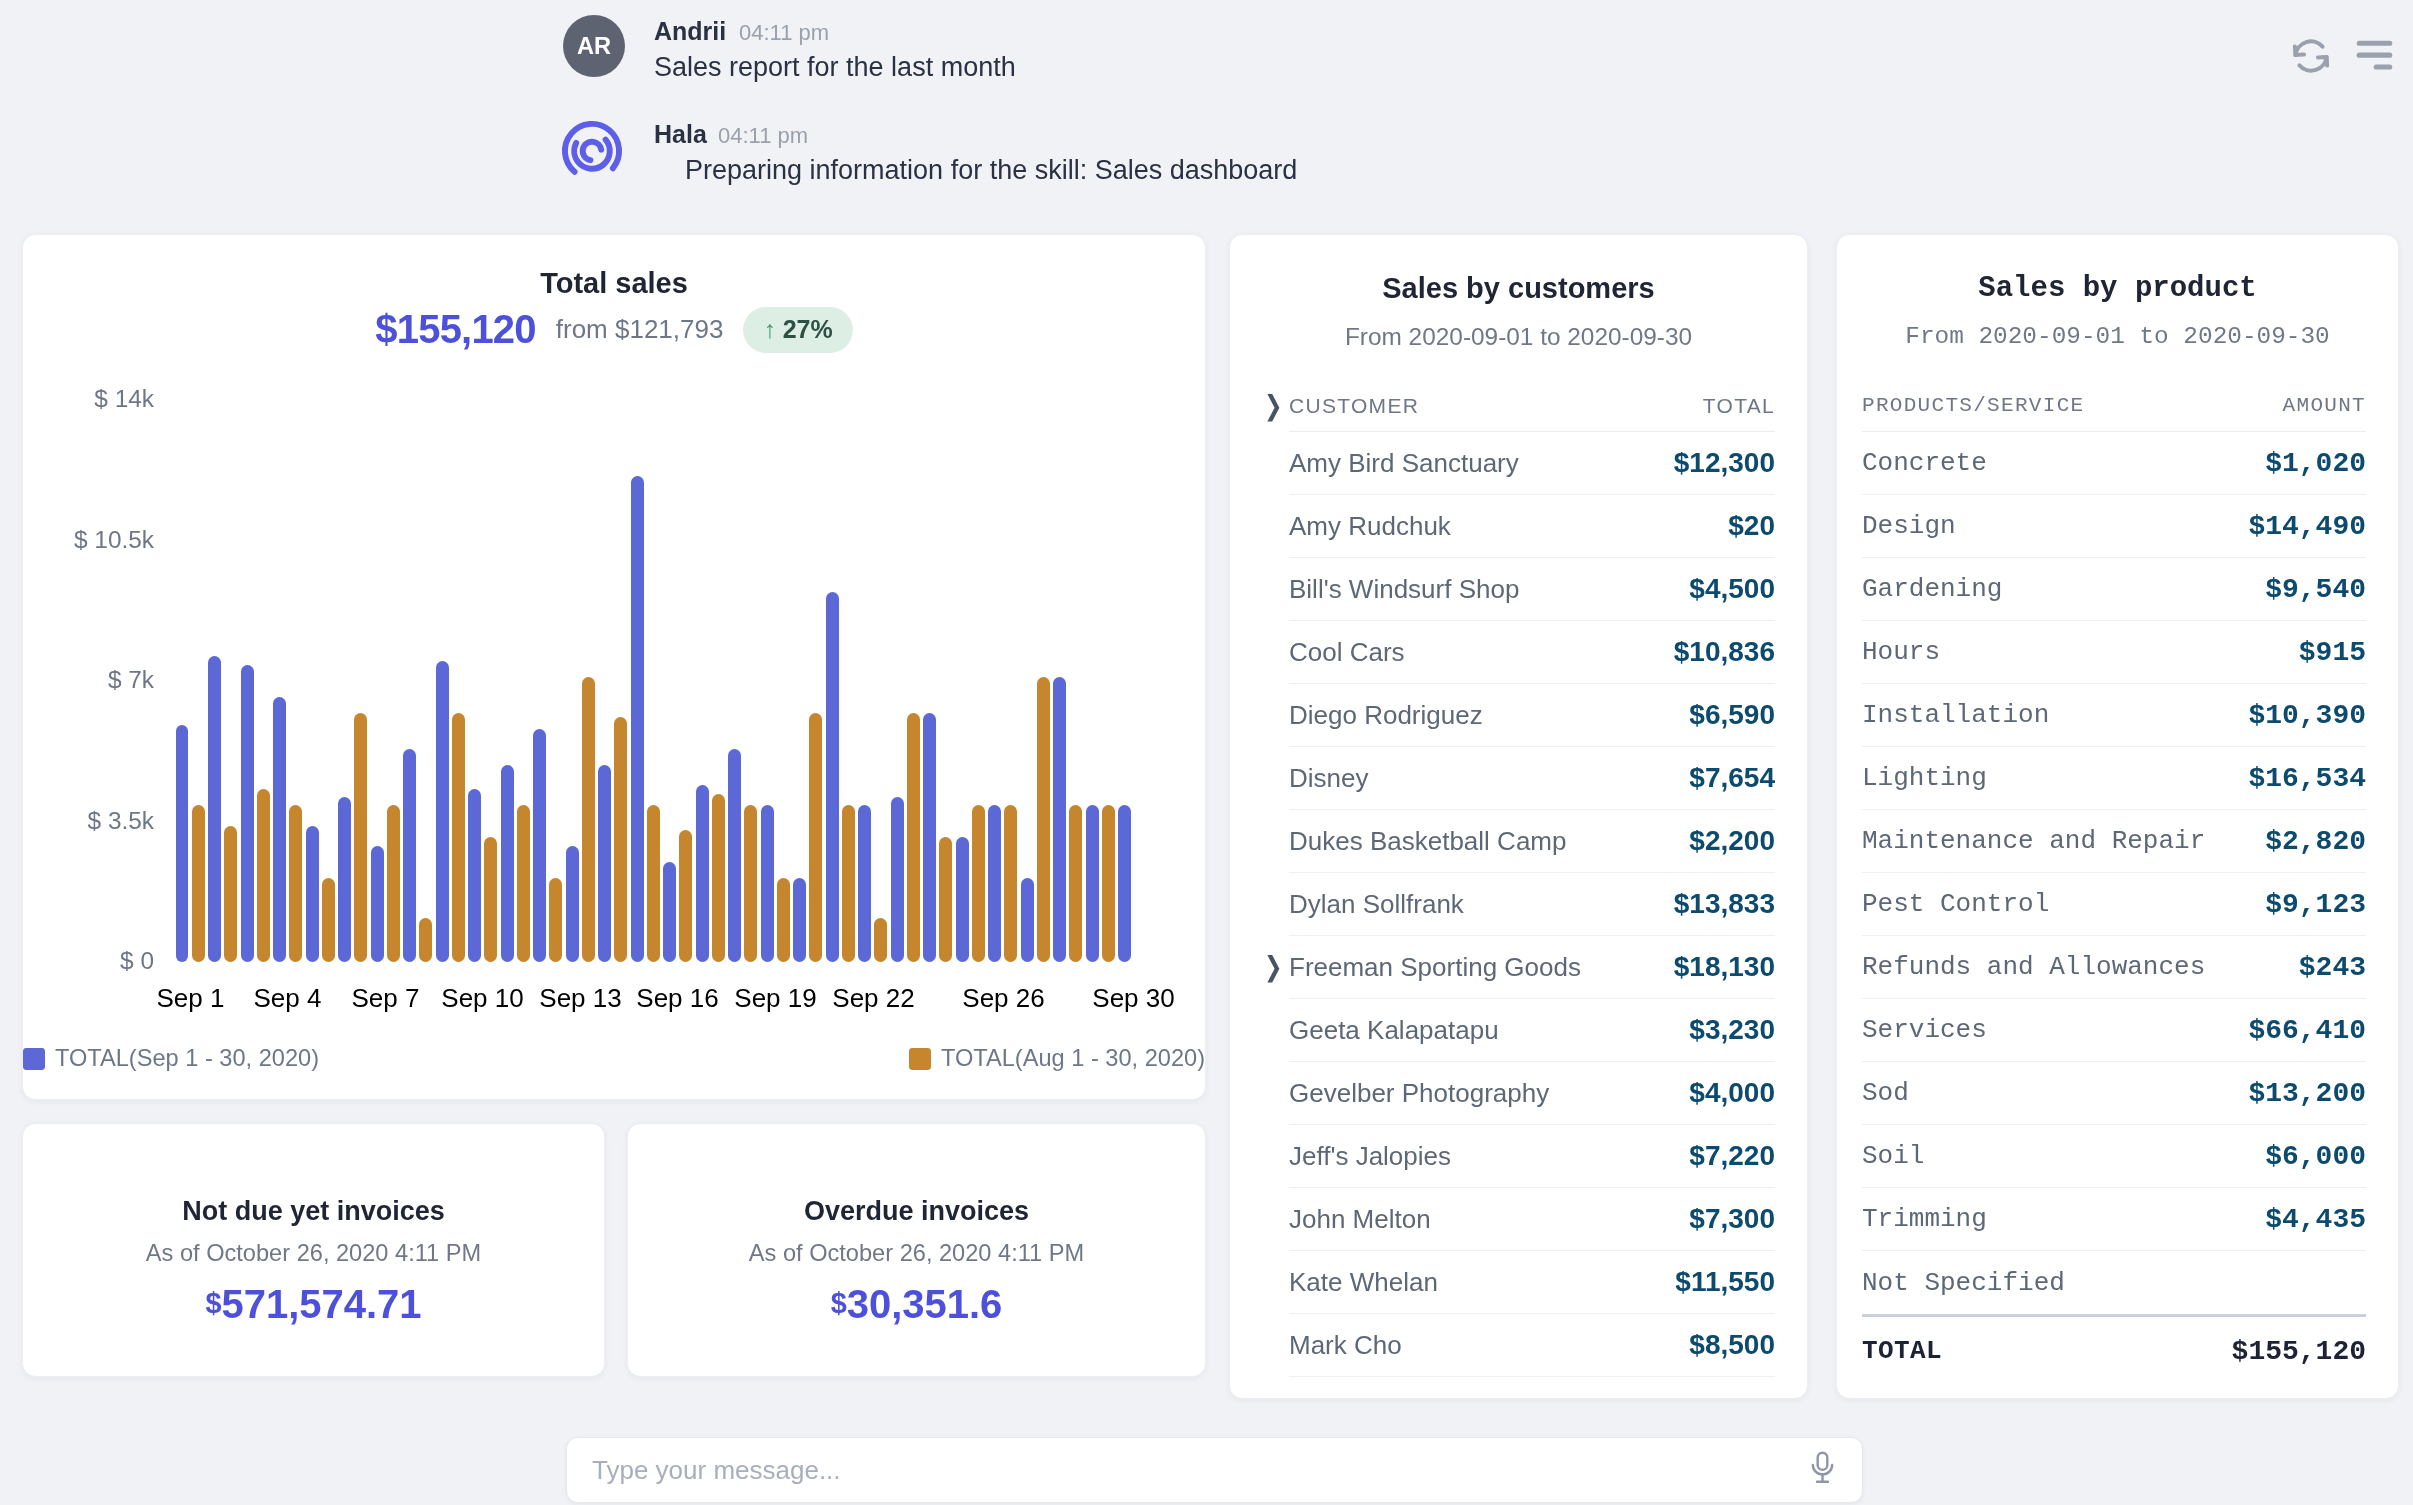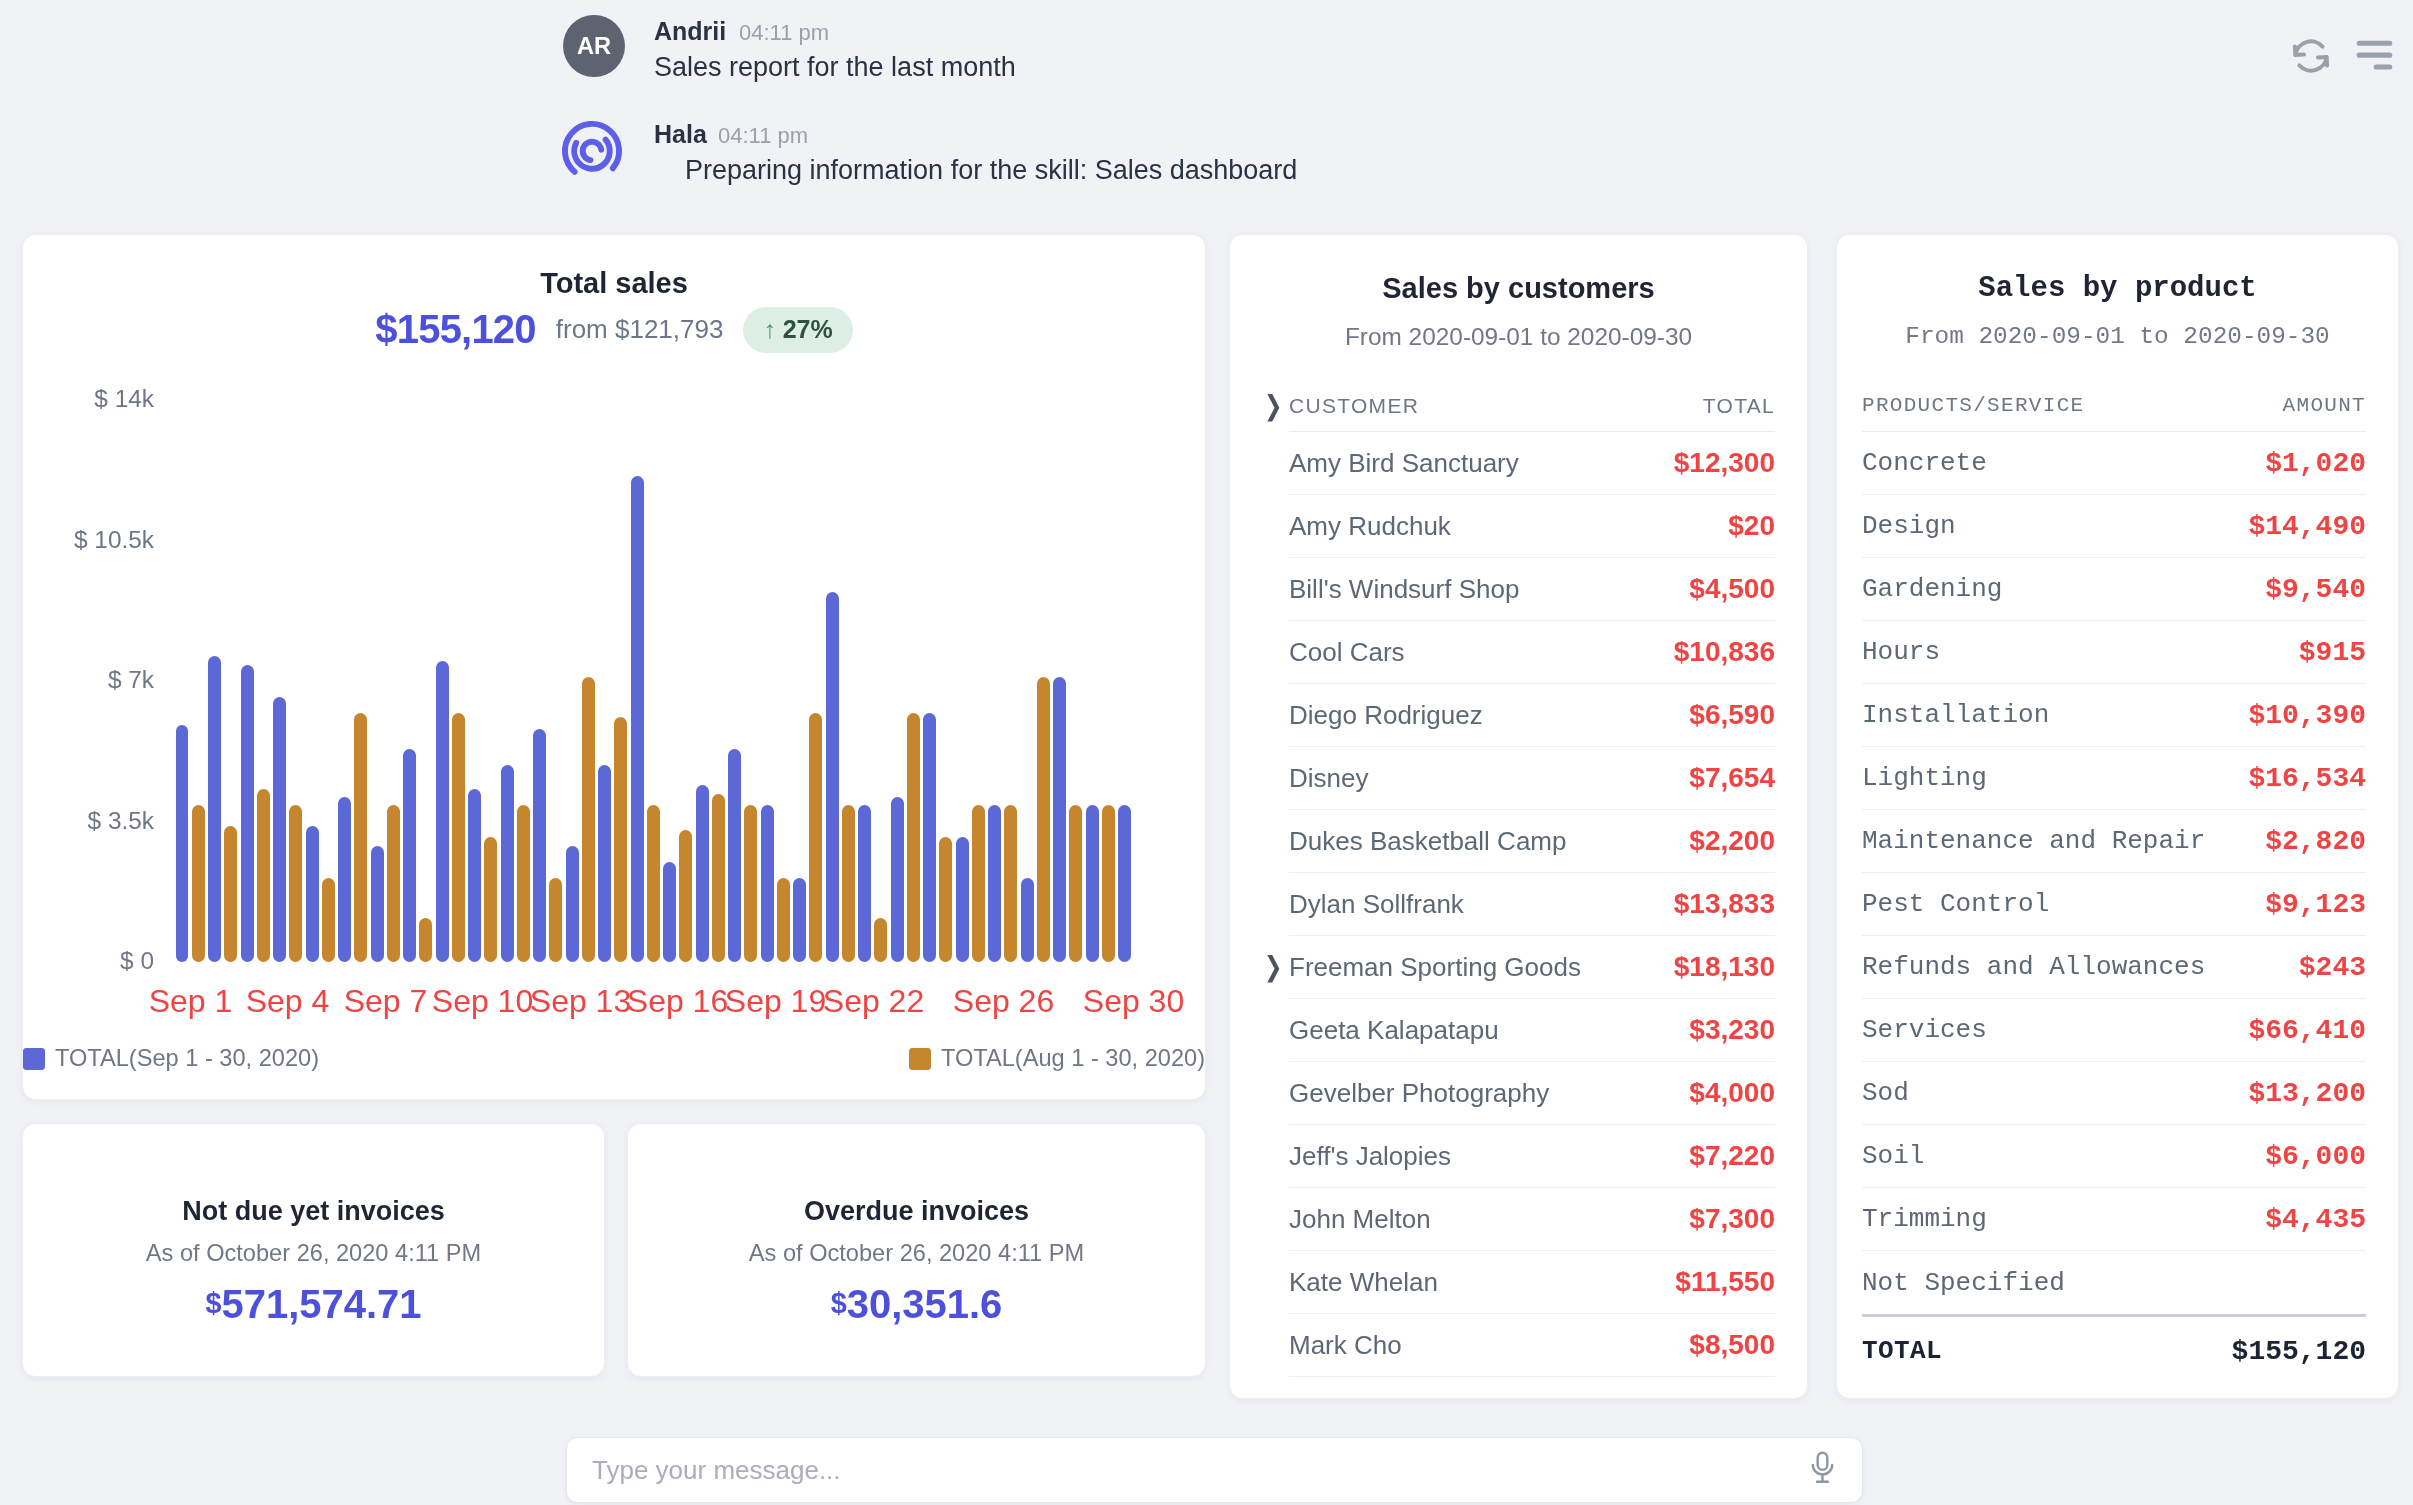--- a/index.html
+++ b/index.html
@@ -37,21 +37,21 @@
   .ts-from { font-size:26px; color:#6e7787; }
   .ts-badge {
     display:flex; align-items:center; gap:6.7px;
     background:#ddefe5; border-radius:23.6px; padding:8.4px 20px;
     font-size:25px; font-weight:bold; color:#2f5145;
   }
   .ts-badge .arrow { color:#3f9e6a; font-weight:bold; }
   .plot { position:absolute; left:142px; top:164px; width:1015px; height:563px; }
   .bar { position:absolute; bottom:0; width:12.6px; border-radius:6.7px; }
   .ytick { position:absolute; left:17px; width:114px; text-align:right; font-size:24.4px; color:#6e7787; }
-  .xtick { position:absolute; width:135px; text-align:center; font-size:32px; color:#ef4444; top:748px; }
+  .xtick { position:absolute; width:135px; text-align:center; font-size:26px; color:#000000; top:748px; }
   .legend { position:absolute; top:810px; width:100%; display:flex; justify-content:space-between; gap:26px; }
   .legend-item { display:flex; align-items:center; gap:10px; font-size:23.6px; color:#6e7787; }
   .legend-swatch { width:22px; height:22px; border-radius:3.4px; }
   
   .inv-card { top:1123px; height:254px; }
   .inv-title { position:absolute; top:72px; width:100%; text-align:center; font-size:27px; font-weight:bold; color:#1f2534; }
   .inv-asof { position:absolute; top:116px; width:100%; text-align:center; font-size:23.6px; color:#707888; }
   .inv-amount { position:absolute; top:158px; width:100%; text-align:center; font-size:40px; font-weight:bold; color:#4c50da; }
   .inv-amount .cur { font-size:0.72em; vertical-align:5px; }
   
@@ -61,21 +61,21 @@
   .tbl-head {
     display:flex; justify-content:space-between; align-items:center;
     height:52px; font-size:21px; color:#6e7787; letter-spacing:1.3px;
     border-bottom:1.7px solid #e9ebf0;
   }
   .trow {
     display:flex; justify-content:space-between; align-items:center;
     height:63px; border-bottom:1.7px solid #edeff4;
   }
   .trow .name { font-size:26px; color:#5d6877; }
-  .trow .val { font-size:28px; font-weight:bold; color:#ef4444; }
+  .trow .val { font-size:28px; font-weight:bold; color:#0c4a6e; }
   .chev { position:absolute; font-size:22px; color:#4a5362; transform:scaleY(1.25); cursor:pointer; }
   .total-row {
     display:flex; justify-content:space-between; align-items:center;
     height:71px; border-top:3.4px solid #c9d0dc;
   }
   .total-row .tlabel { font-size:26px; font-weight:bold; color:#1c2334; letter-spacing:0.4px; }
   .total-row .tval { font-size:28px; font-weight:bold; color:#1c2334; }
   
   .composer {
     position:absolute; left:566px; top:1437px; width:1297px; height:66px;

